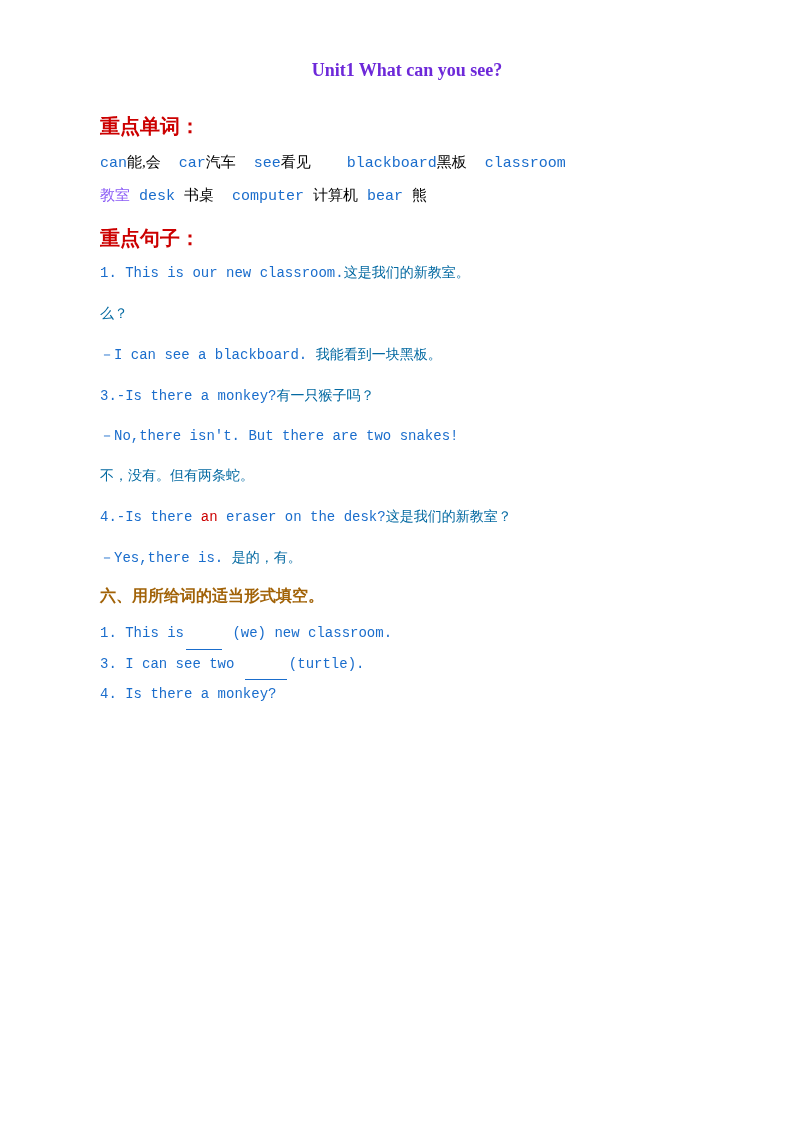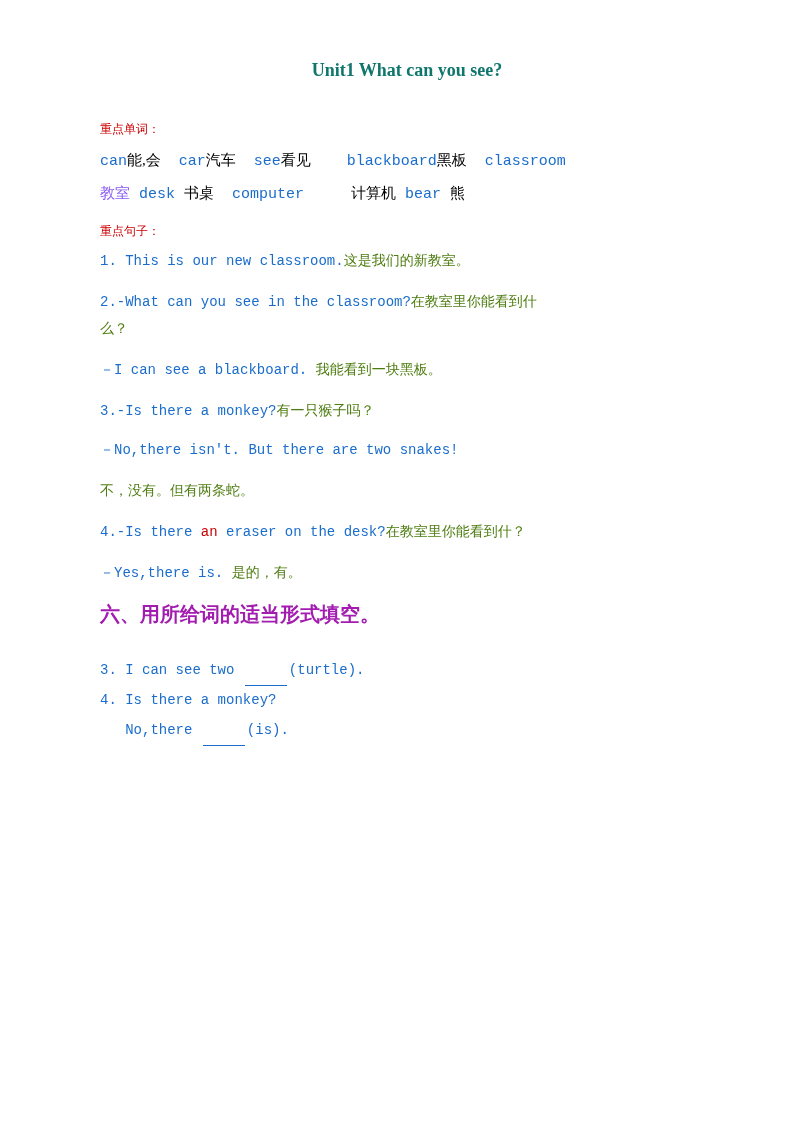--- a/index.html
+++ b/index.html
@@ -14,29 +14,29 @@
       width: 794px;
       min-height: 1123px;
       padding: 60px 80px 60px 100px;
       color: #000000;
     }
 
     .page-title {
       text-align: center;
       font-size: 18px;
       font-weight: bold;
-      margin-bottom: 40px;
+      margin-bottom: 32px;
       font-family: "Times New Roman", serif;
-      color: #0f766e;
+      color: #6d28d9;
     }
 
     .section-label {
       color: #cc0000;
-      font-size: 12px;
-      font-weight: normal;
+      font-size: 20px;
+      font-weight: bold;
       margin-bottom: 8px;
       font-family: "SimSun", "宋体", serif;
     }
 
     .vocab-line {
       font-size: 15px;
       color: #1a6dcc;
       line-height: 1.9;
       font-family: "Courier New", "SimSun", monospace;
       margin-bottom: 2px;
@@ -55,37 +55,37 @@
     }
 
     .sentence-line {
       font-size: 14px;
       color: #1a6dcc;
       font-family: "Courier New", monospace;
       line-height: 1.85;
     }
 
     .sentence-line .cn {
-      color: #4d7c0f;
+      color: #0369a1;
       font-family: "SimSun", "宋体", serif;
     }
 
     .sentence-line .en-red {
       color: #cc0000;
     }
 
     .exercise-section {
       margin-top: 10px;
     }
 
     .exercise-label {
-      color: #a21caf;
-      font-size: 20px;
+      color: #a16207;
+      font-size: 16px;
       font-weight: bold;
-      margin-bottom: 28px;
+      margin-bottom: 12px;
       font-family: "SimSun", "宋体", serif;
     }
 
     .exercise-item {
       font-size: 14px;
       color: #1a6dcc;
       font-family: "Courier New", monospace;
       line-height: 2.1;
     }
 
@@ -100,35 +100,32 @@
 <body>
 
 <h1 class="page-title">Unit1 What can you see?</h1>
 
 <div class="section-label">重点单词：</div>
 
 <div class="vocab-line">
   <span>can</span><span style="color:#000;font-family:'SimSun',serif;">能,会</span><span>&nbsp;&nbsp;car</span><span style="color:#000;font-family:'SimSun',serif;">汽车</span><span>&nbsp;&nbsp;see</span><span style="color:#000;font-family:'SimSun',serif;">看见</span><span>&nbsp;&nbsp;&nbsp;&nbsp;blackboard</span><span style="color:#000;font-family:'SimSun',serif;">黑板</span><span>&nbsp;&nbsp;classroom</span>
 </div>
 <div class="vocab-line-2">
-  <span style="color:#8b5cf6;font-family:'SimSun',serif;">教室</span><span>&nbsp;desk&nbsp;</span><span style="color:#000;font-family:Liberation Serif, serif;">书桌</span><span>&nbsp;&nbsp;computer&nbsp;</span><span style="color:#000;font-family:Liberation Sans, sans-serif;margin-left:38px;">计算机</span><span>&nbsp;bear&nbsp;</span><span style="color:#000;font-family:'SimSun',serif;">熊</span>
+  <span style="color:#8b5cf6;font-family:'SimSun',serif;">教室</span><span>&nbsp;desk&nbsp;</span><span style="color:#000;font-family:Liberation Serif, serif;">书桌</span><span>&nbsp;&nbsp;computer&nbsp;</span><span style="color:#000;font-family:Liberation Sans, sans-serif;">计算机</span><span>&nbsp;bear&nbsp;</span><span style="color:#000;font-family:'SimSun',serif;">熊</span>
 </div>
 
 <div class="section-label">重点句子：</div>
 
 <div class="sentence-block">
   <div class="sentence-line">
     1. This is our new classroom.<span class="cn">这是我们的新教室。</span>
   </div>
 </div>
 
 <div class="sentence-block">
-  <div class="sentence-line">
-    2.-What can you see in the classroom?<span class="cn">在教室里你能看到什</span>
-  </div>
   <div class="sentence-line">
     <span class="cn">么？</span>
   </div>
 </div>
 
 <div class="sentence-block">
   <div class="sentence-line">
     －I can see a blackboard.&nbsp;<span class="cn">我能看到一块黑板。</span>
   </div>
 </div>
@@ -146,40 +143,40 @@
 </div>
 
 <div class="sentence-block">
   <div class="sentence-line">
     <span class="cn">不，没有。但有两条蛇。</span>
   </div>
 </div>
 
 <div class="sentence-block">
   <div class="sentence-line">
-    4.-Is there <span class="en-red">an</span> eraser on the desk?<span class="cn">在教室里你能看到什？</span>
+    4.-Is there <span class="en-red">an</span> eraser on the desk?<span class="cn">这是我们的新教室？</span>
   </div>
 </div>
 
 <div class="sentence-block">
   <div class="sentence-line">
     －Yes,there is.&nbsp;<span class="cn">是的，有。</span>
   </div>
 </div>
 
 <div class="exercise-section">
   <div class="exercise-label">六、用所给词的适当形式填空。</div>
 
+  <div class="exercise-item">
+    1.&nbsp;This is<span class="blank">&nbsp;&nbsp;&nbsp;&nbsp;</span>&nbsp;(we) new classroom.
+  </div>
 
 
   <div class="exercise-item">
     3. I can see two&nbsp;<span class="blank">&nbsp;&nbsp;&nbsp;&nbsp;&nbsp;</span>(turtle).
   </div>
 
   <div class="exercise-item">
     4. Is there a monkey?
   </div>
 
-  <div class="exercise-item">
-    &nbsp;&nbsp;&nbsp;No,there&nbsp;<span class="blank">&nbsp;&nbsp;&nbsp;&nbsp;&nbsp;</span>(is).
-  </div>
 
 </div>
 
 </body></html>

